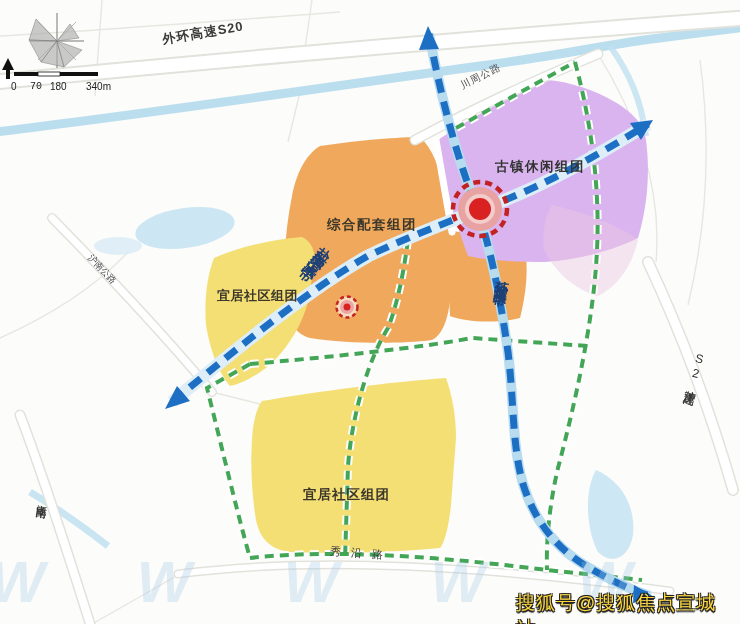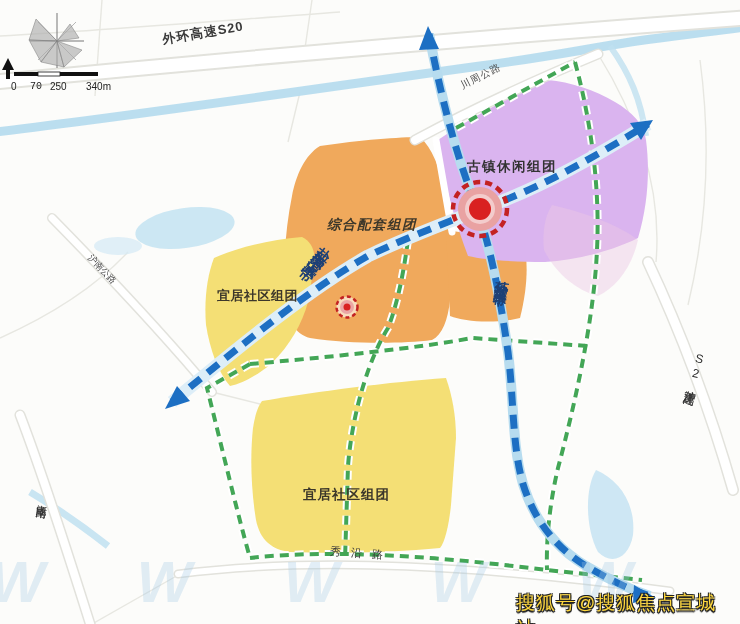--- a/index.html
+++ b/index.html
@@ -141,32 +141,32 @@
     <g>
       <polygon points="8,58 2,70 6,70 6,79 10,79 10,70 14,70" fill="#111"></polygon>
       <rect x="14" y="72" width="24" height="4" fill="#111"></rect>
       <rect x="38" y="72" width="22" height="4" fill="#ffffff" stroke="#111" stroke-width="0.8"></rect>
       <rect x="60" y="72" width="38" height="4" fill="#111"></rect>
     </g>
   </svg>
 
   <div class="tick" style="left:11px;top:81px;">0</div>
   <div class="tick" style="left:30px;top:81px;font-family:Liberation Mono, monospace;">70</div>
-  <div class="tick" style="left:50px;top:81px;">250</div>
+  <div class="tick" style="left:50px;top:81px;">180</div>
   <div class="tick" style="left:86px;top:81px;">340m</div>
 
   <div class="road-lbl" style="left:162px;top:24px;font-size:13px;font-weight:bold;letter-spacing:1px;transform:rotate(-9.5deg);">外环高速S20</div>
   <div class="road-lbl" style="left:458px;top:80px;font-size:10px;letter-spacing:1px;color:#4a4a4a;transform:rotate(-27deg);transform-origin:left top;">川周公路</div>
   <div class="road-lbl" style="left:94px;top:252px;font-size:9px;color:#454545;transform:rotate(46deg);transform-origin:left top;">沪南公路</div>
   <div class="road-lbl vert" style="left:36px;top:496px;font-size:11px;letter-spacing:1px;color:#2f2f2f;transform:rotate(9deg);transform-origin:top center;">申江南路</div>
   <div class="road-lbl vert" style="left:692px;top:352px;font-size:12px;letter-spacing:1px;color:#2f2f2f;transform:rotate(14deg);transform-origin:top center;">S2沪芦高速</div>
   <div class="road-lbl" style="left:330px;top:546px;font-size:11px;letter-spacing:10px;color:#3a3a3a;transform:rotate(4deg);">秀沿路</div>
 
-  <div class="lbl" style="left:327px;top:216px;font-size:13.5px;letter-spacing:1.5px;font-style:italic;">综合配套组团</div>
-  <div class="lbl" style="left:467px;top:158px;font-size:13.5px;letter-spacing:1.5px;color:#333;">古镇休闲组团</div>
+  <div class="lbl" style="left:327px;top:216px;font-size:13.5px;letter-spacing:1.5px;">综合配套组团</div>
+  <div class="lbl" style="left:467px;top:158px;font-size:13.5px;letter-spacing:1.5px;color:#333;padding-left:28px;">古镇休闲组团</div>
   <div class="lbl" style="left:217px;top:287px;font-size:13px;letter-spacing:0.5px;">宜居社区组团</div>
   <div class="lbl" style="left:303px;top:486px;font-size:13.5px;letter-spacing:1px;">宜居社区组团</div>
 
   <div class="water-lbl vert" style="left:326px;top:240px;font-size:15px;letter-spacing:5px;transform:rotate(40deg);transform-origin:top center;">盐船港滨水带</div>
   <div class="water-lbl vert" style="left:495px;top:270px;font-size:13.5px;letter-spacing:2px;transform:rotate(9deg);transform-origin:top center;">外环运河滨水带</div>
 
   <div class="wm-pattern">W W W W W</div>
   <div class="wm-text">搜狐号@搜狐焦点宣城站</div>
 
 </div>

